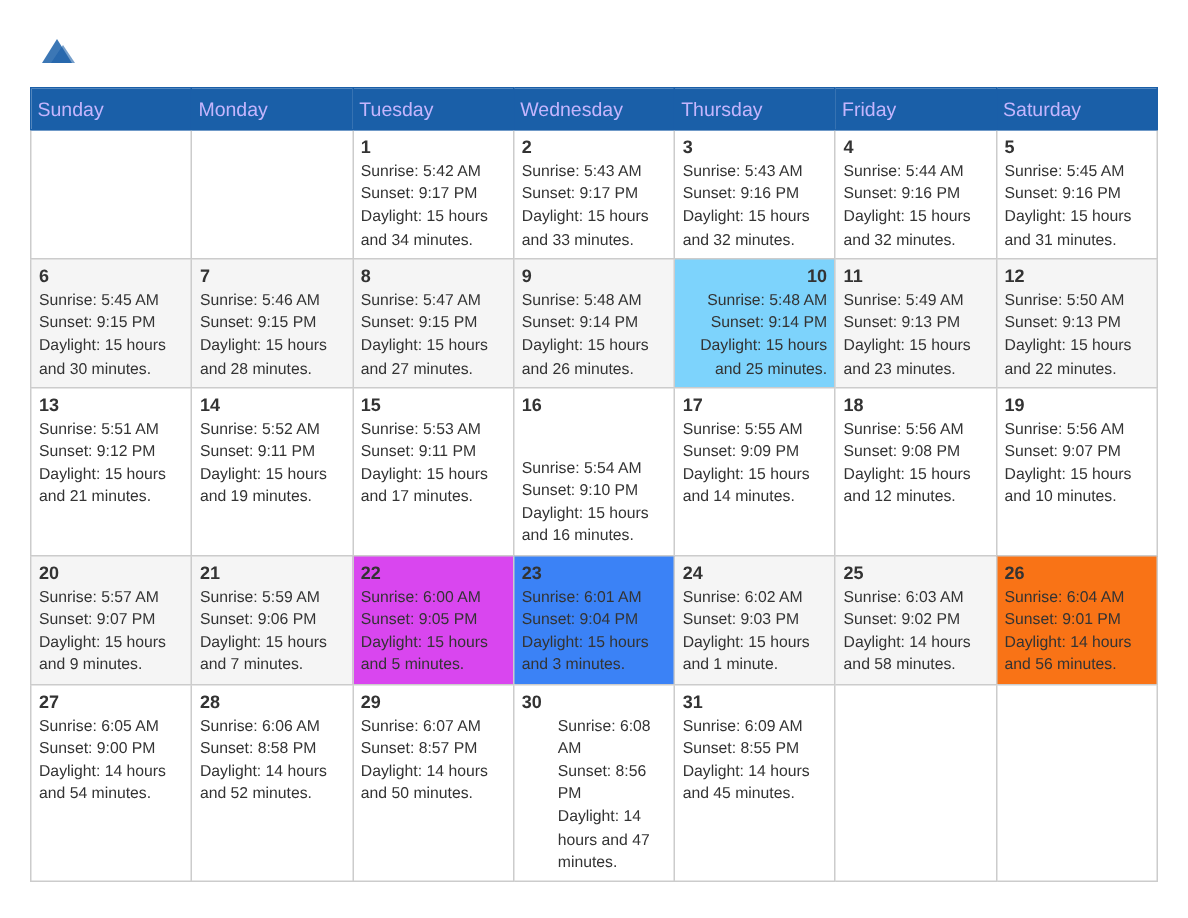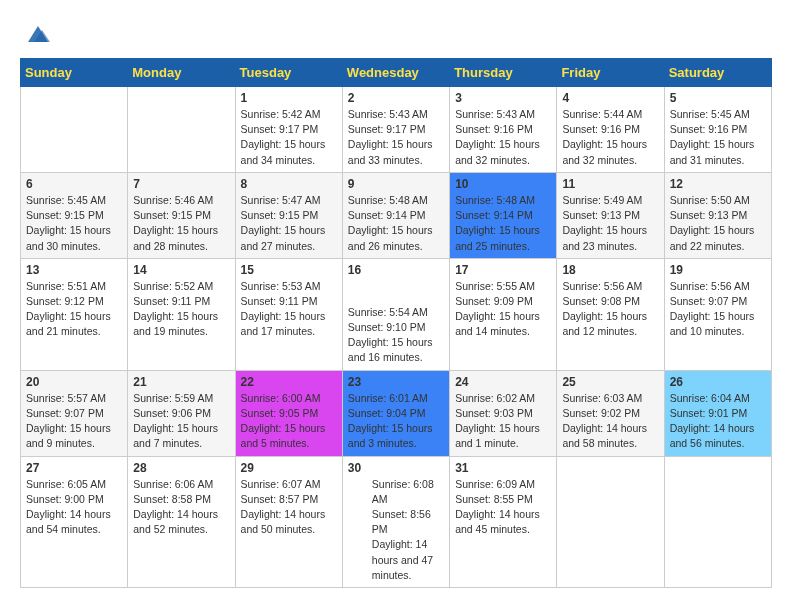--- a/index.html
+++ b/index.html
@@ -43,23 +43,23 @@
       font-size: 16px;
       color: #333;
     }
     .calendar {
       width: 100%;
       border-collapse: collapse;
       border: 1px solid #ccc;
     }
     .calendar th {
       background-color: #1a5fa8;
-      color: #fde047;
+      color: #c4b5fd;
       font-size: 13px;
-      font-weight: bold;
+      font-weight: normal;
       padding: 6px 4px;
       text-align: left;
       border: 1px solid #1a5fa8;
     }
     .calendar td {
       border: 1px solid #ccc;
       vertical-align: top;
       padding: 4px 5px;
       width: 107px;
       min-height: 90px;
@@ -169,21 +169,21 @@
           <div class="day-info" style="white-space: pre-line;">Sunrise: 5:47 AM
 Sunset: 9:15 PM
 Daylight: 15 hours and 27 minutes.</div>
         </td>
         <td style="background: rgb(245, 245, 245);">
           <span class="day-num">9</span>
           <div class="day-info" style="white-space: pre-line;">Sunrise: 5:48 AM
 Sunset: 9:14 PM
 Daylight: 15 hours and 26 minutes.</div>
         </td>
-        <td style="background: #3b82f6;">
+        <td style="background: #7dd3fc; text-align: right;">
           <span class="day-num">10</span>
           <div class="day-info" style="white-space: pre-line;">Sunrise: 5:48 AM
 Sunset: 9:14 PM
 Daylight: 15 hours and 25 minutes.</div>
         </td>
         <td style="background: rgb(245, 245, 245);">
           <span class="day-num">11</span>
           <div class="day-info" style="white-space: pre-line;">Sunrise: 5:49 AM
 Sunset: 9:13 PM
 Daylight: 15 hours and 23 minutes.</div>
@@ -269,21 +269,21 @@
           <div class="day-info" style="white-space: pre-line;">Sunrise: 6:02 AM
 Sunset: 9:03 PM
 Daylight: 15 hours and 1 minute.</div>
         </td>
         <td style="background: rgb(245, 245, 245);">
           <span class="day-num">25</span>
           <div class="day-info" style="white-space: pre-line;">Sunrise: 6:03 AM
 Sunset: 9:02 PM
 Daylight: 14 hours and 58 minutes.</div>
         </td>
-        <td style="background: #7dd3fc;">
+        <td style="background: #f97316;">
           <span class="day-num">26</span>
           <div class="day-info" style="white-space: pre-line;">Sunrise: 6:04 AM
 Sunset: 9:01 PM
 Daylight: 14 hours and 56 minutes.</div>
         </td>
       </tr>
       <tr>
         <td>
           <span class="day-num">27</span>
           <div class="day-info" style="white-space: pre-line;">Sunrise: 6:05 AM

